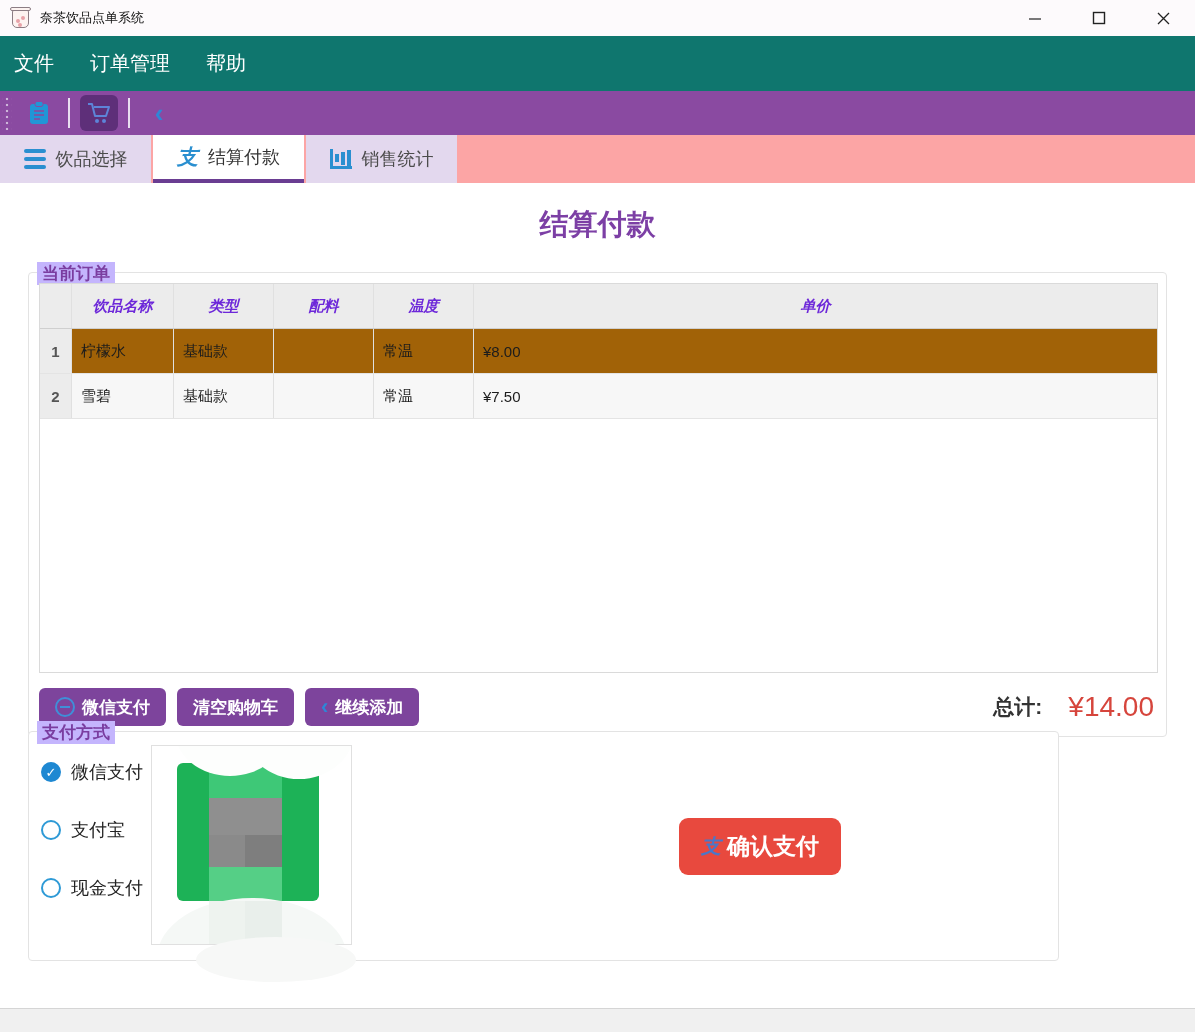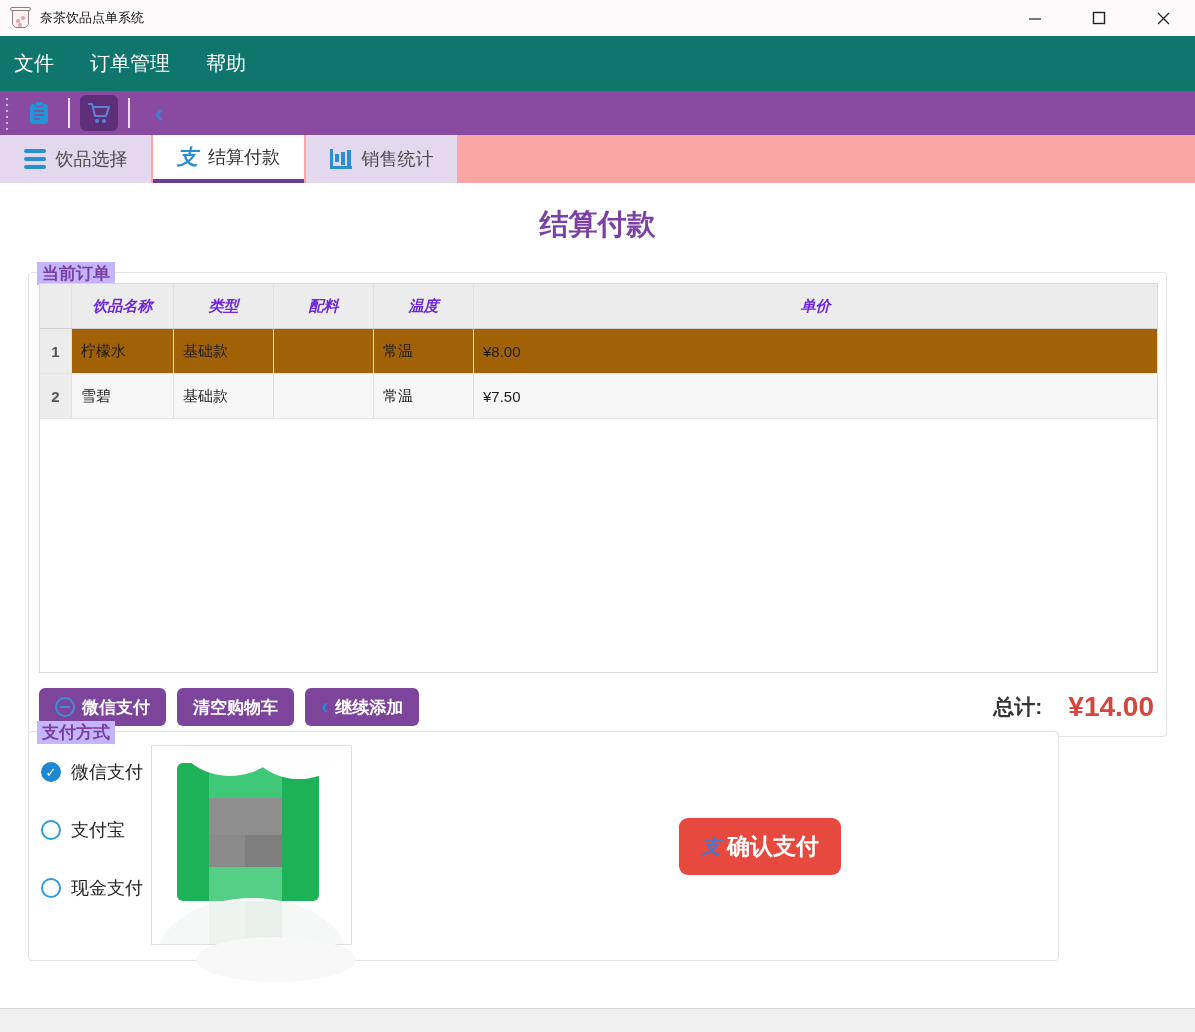--- a/index.html
+++ b/index.html
@@ -90,21 +90,21 @@
     display:flex; align-items:center; }
   .p-btn { height:38px; background:#7d449c; color:#fff; font-weight:bold; font-size:17px;
     border:none; border-radius:6px; padding:0 16px; margin-right:11px;
     display:flex; align-items:center; gap:7px; cursor:pointer; font-family:inherit; }
   .minus-ic { width:20px; height:20px; border:2px solid #3f8fd8; border-radius:50%;
     display:flex; align-items:center; justify-content:center; }
   .minus-ic i { display:block; width:10px; height:2.5px; background:#3f8fd8; }
   .btn-chev { color:#2f86d6; font-size:22px; font-weight:bold; line-height:1; }
   .total-wrap { margin-left:auto; display:flex; align-items:center; gap:26px; }
   .total-label { font-size:21px; font-weight:bold; color:#333; }
-  .total-value { font-size:28px; font-weight:bold; color:#d6453c; }
+  .total-value { font-size:28px; font-weight:normal; color:#d6453c; }
 
   
   .pay-methods { position:absolute; left:12px; top:28px; width:130px; }
   .pay-radio { display:flex; align-items:center; gap:10px; margin-bottom:34px; cursor:pointer; }
   .radio-dot { width:20px; height:20px; border-radius:50%; border:2px solid #2e9ad6;
     background:#fff; flex:none; display:flex; align-items:center; justify-content:center; }
   .radio-dot.sel { background:#1e88d2; border-color:#1e88d2; color:#fff; font-size:13px; font-weight:bold; }
   .pay-radio .r-label { font-size:18px; color:#222; }
 
   .qr-frame { position:absolute; left:122px; top:13px; width:201px; height:200px;

